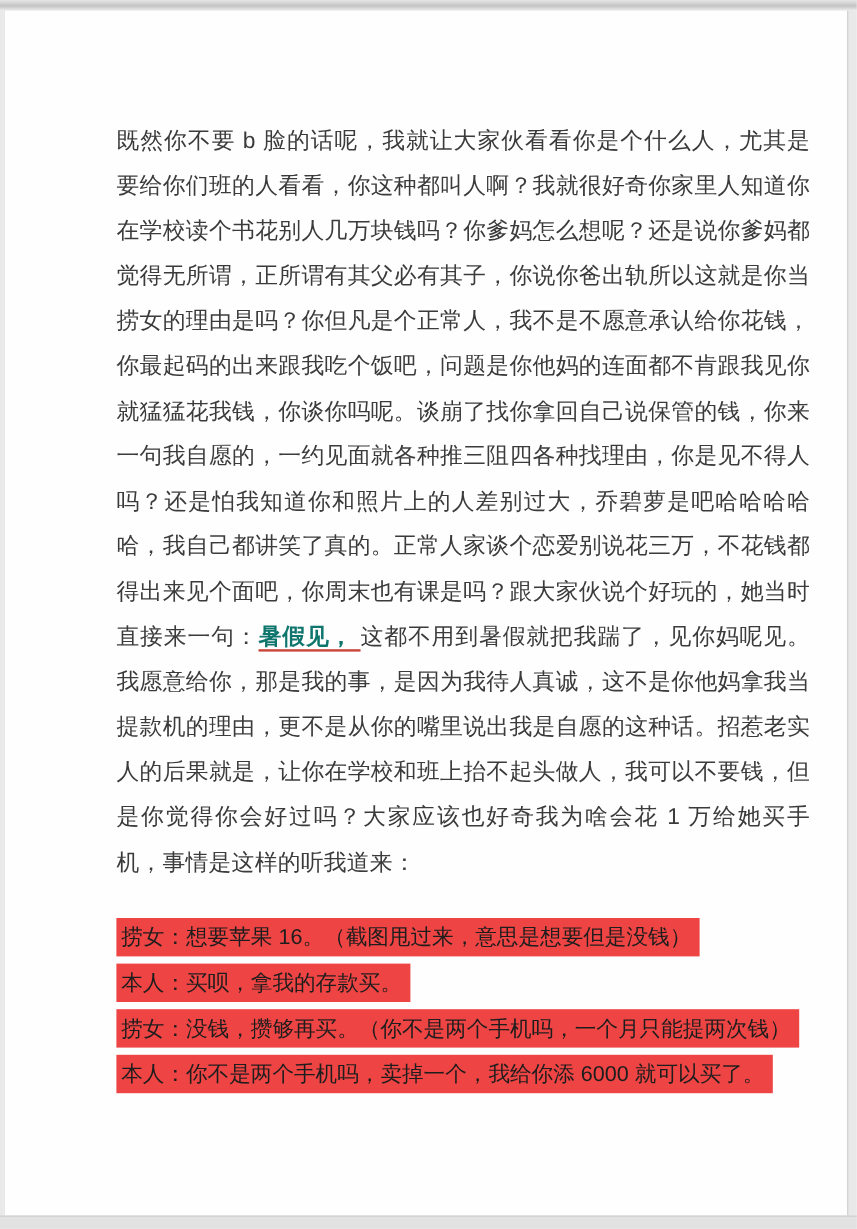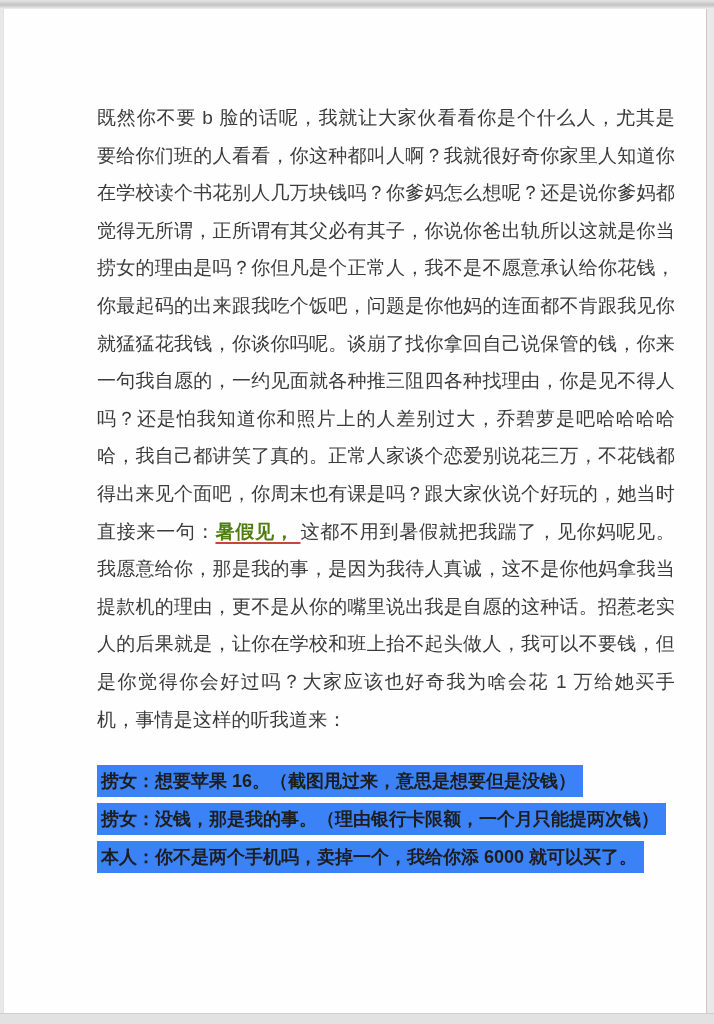--- a/index.html
+++ b/index.html
@@ -47,54 +47,55 @@
   .para {
     margin: 0;
     font-size: 19px;
     letter-spacing: 0.2px;
     line-height: 37.6px;
     text-align: justify;
     color: #3b3b3b;
     word-break: break-all;
   }
   .red-phrase {
-    color: #4d7c0f;
+    color: #0f766e;
     font-weight: 700;
     text-decoration: underline;
     text-decoration-color: #c9453a;
     text-decoration-thickness: 2px;
     text-underline-offset: 4px;
   }
   .dialogue {
     margin-top: 27px;
   }
   .hl-line {
     display: table;          
     white-space: nowrap;
-    background: #3b82f6;
+    background: #ef4444;
     color: #1d1d1d;
-    font-weight: 700;
+    font-weight: 400;
     font-size: 18px;
     line-height: 26px;
     padding: 3px 7px 3px 4px;
     margin-bottom: 6px;
   }
 </style>
 </head>
 <body>
 
 <div class="top-edge"></div>
 
 <div class="page">
   <div class="content">
 
     <p class="para"><span>既然你不要 b 脸的话呢，我就让大家伙看看你是个什么人，尤其是要给你们班的人看看，你这种都叫人啊？我就很好奇你家里人知道你在学校读个书花别人几万块钱吗？你爹妈怎么想呢？还是说你爹妈都觉得无所谓，正所谓有其父必有其子，你说你爸出轨所以这就是你当捞女的理由是吗？你但凡是个正常人，我不是不愿意承认给你花钱，你最起码的出来跟我吃个饭吧，问题是你他妈的连面都不肯跟我见你就猛猛花我钱，你谈你吗呢。谈崩了找你拿回自己说保管的钱，你来一句我自愿的，一约见面就各种推三阻四各种找理由，你是见不得人吗？还是怕我知道你和照片上的人差别过大，乔碧萝是吧哈哈哈哈哈，我自己都讲笑了真的。正常人家谈个恋爱别说花三万，不花钱都得出来见个面吧，你周末也有课是吗？跟大家伙说个好玩的，她当时直接来一句：</span><span class="red-phrase">暑假见， </span><span>这都不用到暑假就把我踹了，见你妈呢见。我愿意给你，那是我的事，是因为我待人真诚，这不是你他妈拿我当提款机的理由，更不是从你的嘴里说出我是自愿的这种话。招惹老实人的后果就是，让你在学校和班上抬不起头做人，我可以不要钱，但是你觉得你会好过吗？大家应该也好奇我为啥会花 1 万给她买手机，事情是这样的听我道来：</span></p>
 
     <div class="dialogue">
       <div class="hl-line">捞女：想要苹果 16。（截图甩过来，意思是想要但是没钱）</div>
-      <div class="hl-line">捞女：没钱，那是我的事。（理由银行卡限额，一个月只能提两次钱）</div>
+      <div class="hl-line">本人：买呗，拿我的存款买。</div>
+      <div class="hl-line">捞女：没钱，攒够再买。（你不是两个手机吗，一个月只能提两次钱）</div>
       <div class="hl-line">本人：你不是两个手机吗，卖掉一个，我给你添 6000 就可以买了。</div>
     </div>
 
   </div>
 </div>
 
 <div class="bottom-edge"></div>
 
 </body></html>

